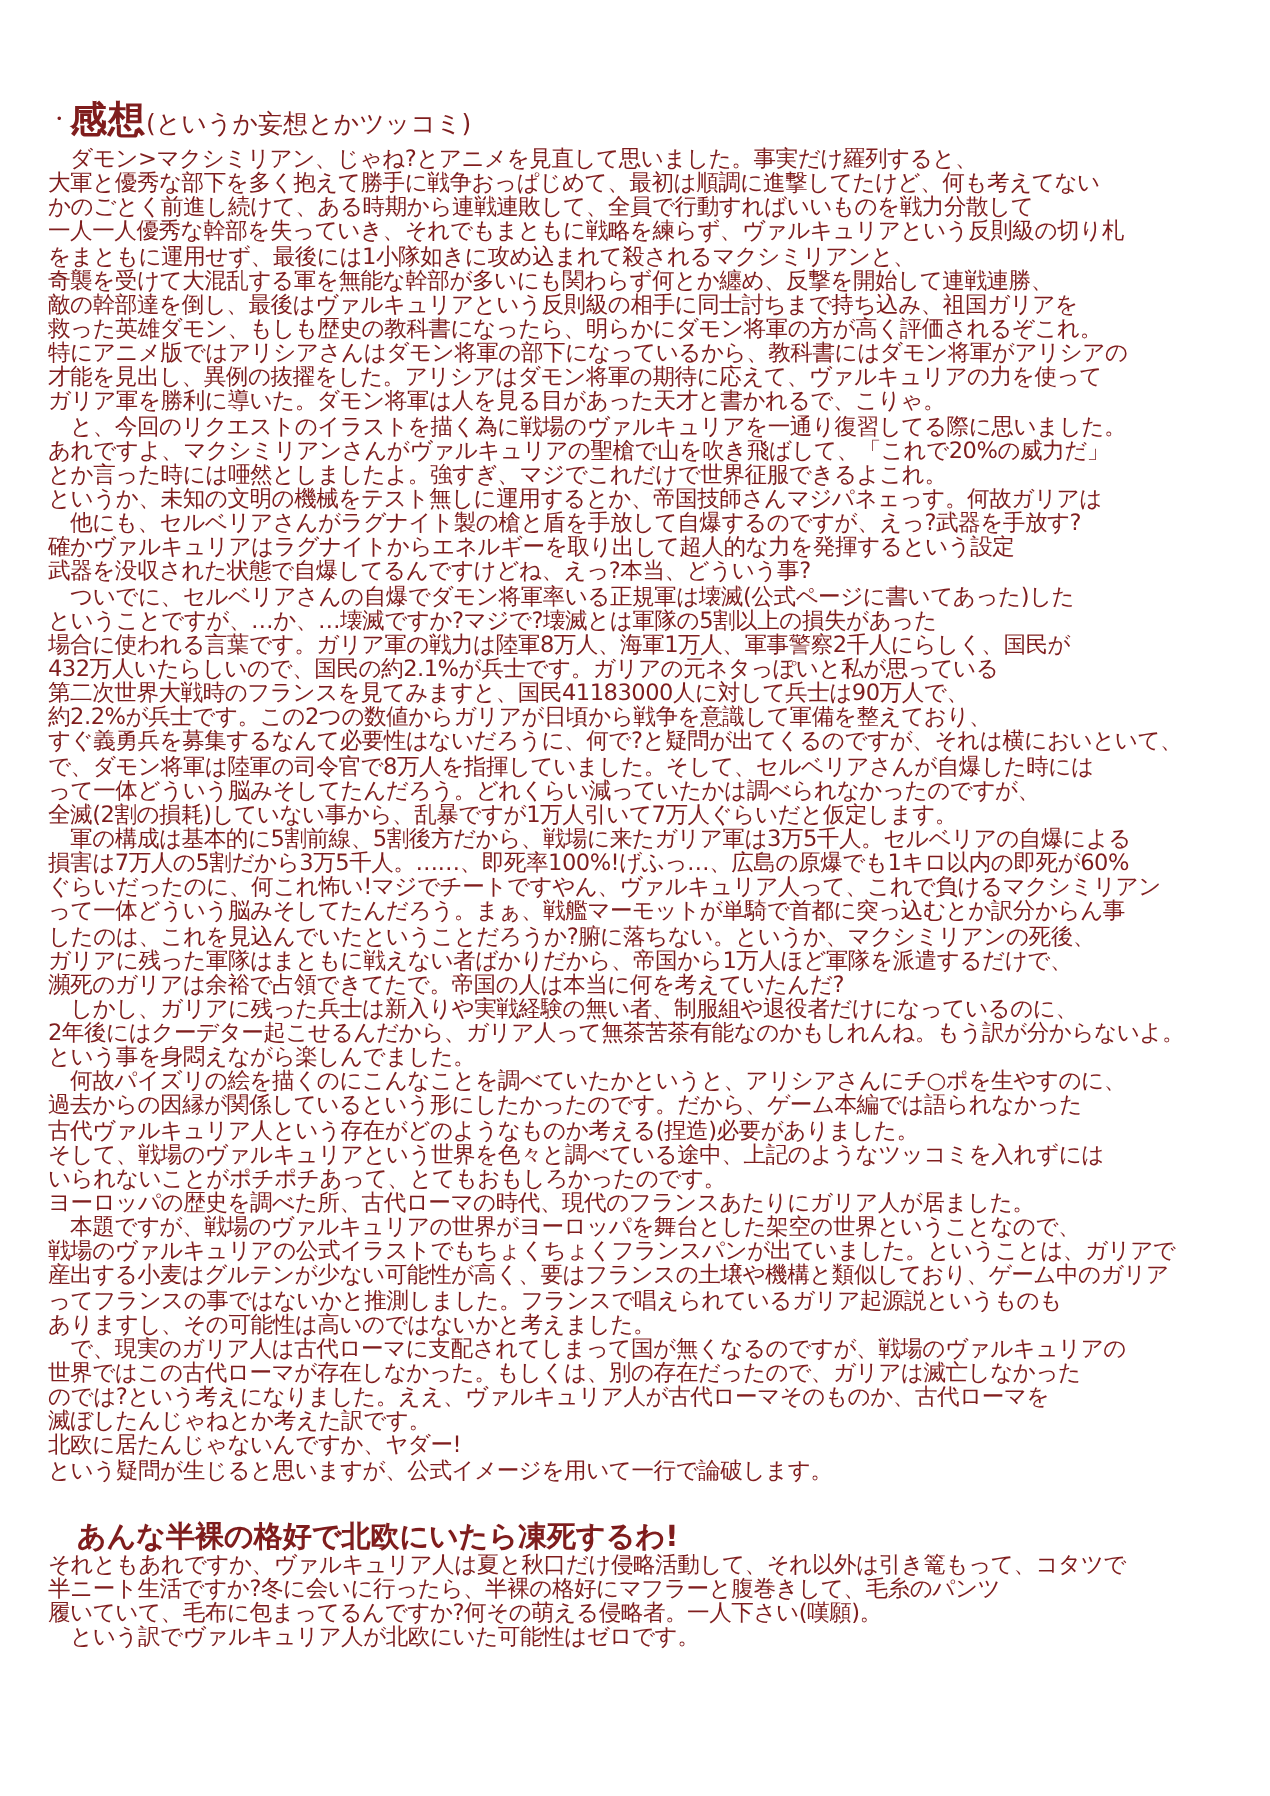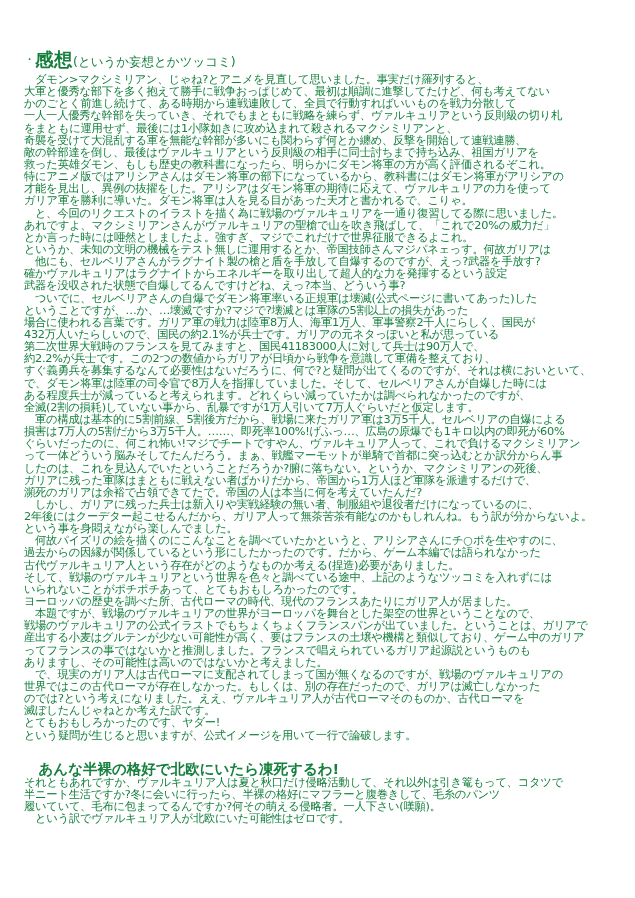--- a/index.html
+++ b/index.html
@@ -7,21 +7,21 @@
     padding: 0;
     background: #ffffff;
   }
   .page {
     position: relative;
     width: 635px;
     height: 880px;
     background: #ffffff;
     overflow: hidden;
     font-family: "DejaVu Sans", "Liberation Sans", sans-serif;
-    color: #15803d;
+    color: #7f1d1d;
   }
   .content {
     position: absolute;
     left: 24px;
     top: 50px;
     width: 596px;
   }
   .title-line {
     white-space: pre;
     margin-bottom: 2px;
@@ -85,21 +85,21 @@
         <div class="body-line">確かヴァルキュリアはラグナイトからエネルギーを取り出して超人的な力を発揮するという設定</div>
         <div class="body-line">武器を没収された状態で自爆してるんですけどね、えっ?本当、どういう事?</div>
         <div class="body-line">　ついでに、セルベリアさんの自爆でダモン将軍率いる正規軍は壊滅(公式ページに書いてあった)した</div>
         <div class="body-line">ということですが、…か、…壊滅ですか?マジで?壊滅とは軍隊の5割以上の損失があった</div>
         <div class="body-line">場合に使われる言葉です。ガリア軍の戦力は陸軍8万人、海軍1万人、軍事警察2千人にらしく、国民が</div>
         <div class="body-line">432万人いたらしいので、国民の約2.1%が兵士です。ガリアの元ネタっぽいと私が思っている</div>
         <div class="body-line">第二次世界大戦時のフランスを見てみますと、国民41183000人に対して兵士は90万人で、</div>
         <div class="body-line">約2.2%が兵士です。この2つの数値からガリアが日頃から戦争を意識して軍備を整えており、</div>
         <div class="body-line">すぐ義勇兵を募集するなんて必要性はないだろうに、何で?と疑問が出てくるのですが、それは横においといて、</div>
         <div class="body-line">で、ダモン将軍は陸軍の司令官で8万人を指揮していました。そして、セルベリアさんが自爆した時には</div>
-        <div class="body-line">ある程度兵士が減っていると考えられます。どれくらい減っていたかは調べられなかったのですが、</div>
+        <div class="body-line">って一体どういう脳みそしてたんだろう。どれくらい減っていたかは調べられなかったのですが、</div>
         <div class="body-line">全滅(2割の損耗)していない事から、乱暴ですが1万人引いて7万人ぐらいだと仮定します。</div>
         <div class="body-line">　軍の構成は基本的に5割前線、5割後方だから、戦場に来たガリア軍は3万5千人。セルベリアの自爆による</div>
         <div class="body-line">損害は7万人の5割だから3万5千人。……、即死率100%!げふっ…、広島の原爆でも1キロ以内の即死が60%</div>
         <div class="body-line">ぐらいだったのに、何これ怖い!マジでチートですやん、ヴァルキュリア人って、これで負けるマクシミリアン</div>
         <div class="body-line">って一体どういう脳みそしてたんだろう。まぁ、戦艦マーモットが単騎で首都に突っ込むとか訳分からん事</div>
         <div class="body-line">したのは、これを見込んでいたということだろうか?腑に落ちない。というか、マクシミリアンの死後、</div>
         <div class="body-line">ガリアに残った軍隊はまともに戦えない者ばかりだから、帝国から1万人ほど軍隊を派遣するだけで、</div>
         <div class="body-line">瀕死のガリアは余裕で占領できてたで。帝国の人は本当に何を考えていたんだ?</div>
         <div class="body-line">　しかし、ガリアに残った兵士は新入りや実戦経験の無い者、制服組や退役者だけになっているのに、</div>
         <div class="body-line">2年後にはクーデター起こせるんだから、ガリア人って無茶苦茶有能なのかもしれんね。もう訳が分からないよ。</div>
@@ -112,21 +112,21 @@
         <div class="body-line">ヨーロッパの歴史を調べた所、古代ローマの時代、現代のフランスあたりにガリア人が居ました。</div>
         <div class="body-line">　本題ですが、戦場のヴァルキュリアの世界がヨーロッパを舞台とした架空の世界ということなので、</div>
         <div class="body-line">戦場のヴァルキュリアの公式イラストでもちょくちょくフランスパンが出ていました。ということは、ガリアで</div>
         <div class="body-line">産出する小麦はグルテンが少ない可能性が高く、要はフランスの土壌や機構と類似しており、ゲーム中のガリア</div>
         <div class="body-line">ってフランスの事ではないかと推測しました。フランスで唱えられているガリア起源説というものも</div>
         <div class="body-line">ありますし、その可能性は高いのではないかと考えました。</div>
         <div class="body-line">　で、現実のガリア人は古代ローマに支配されてしまって国が無くなるのですが、戦場のヴァルキュリアの</div>
         <div class="body-line">世界ではこの古代ローマが存在しなかった。もしくは、別の存在だったので、ガリアは滅亡しなかった</div>
         <div class="body-line">のでは?という考えになりました。ええ、ヴァルキュリア人が古代ローマそのものか、古代ローマを</div>
         <div class="body-line">滅ぼしたんじゃねとか考えた訳です。</div>
-        <div class="body-line">とてもおもしろかったのです、ヤダー!</div>
+        <div class="body-line">北欧に居たんじゃないんですか、ヤダー!</div>
         <div class="body-line">という疑問が生じると思いますが、公式イメージを用いて一行で論破します。</div>
         <div class="body-line emphasis">　あんな半裸の格好で北欧にいたら凍死するわ!</div>
         <div class="body-line">それともあれですか、ヴァルキュリア人は夏と秋口だけ侵略活動して、それ以外は引き篭もって、コタツで</div>
         <div class="body-line">半ニート生活ですか?冬に会いに行ったら、半裸の格好にマフラーと腹巻きして、毛糸のパンツ</div>
         <div class="body-line">履いていて、毛布に包まってるんですか?何その萌える侵略者。一人下さい(嘆願)。</div>
         <div class="body-line">　という訳でヴァルキュリア人が北欧にいた可能性はゼロです。</div>
       </div>
   </div>
 </div>
 

